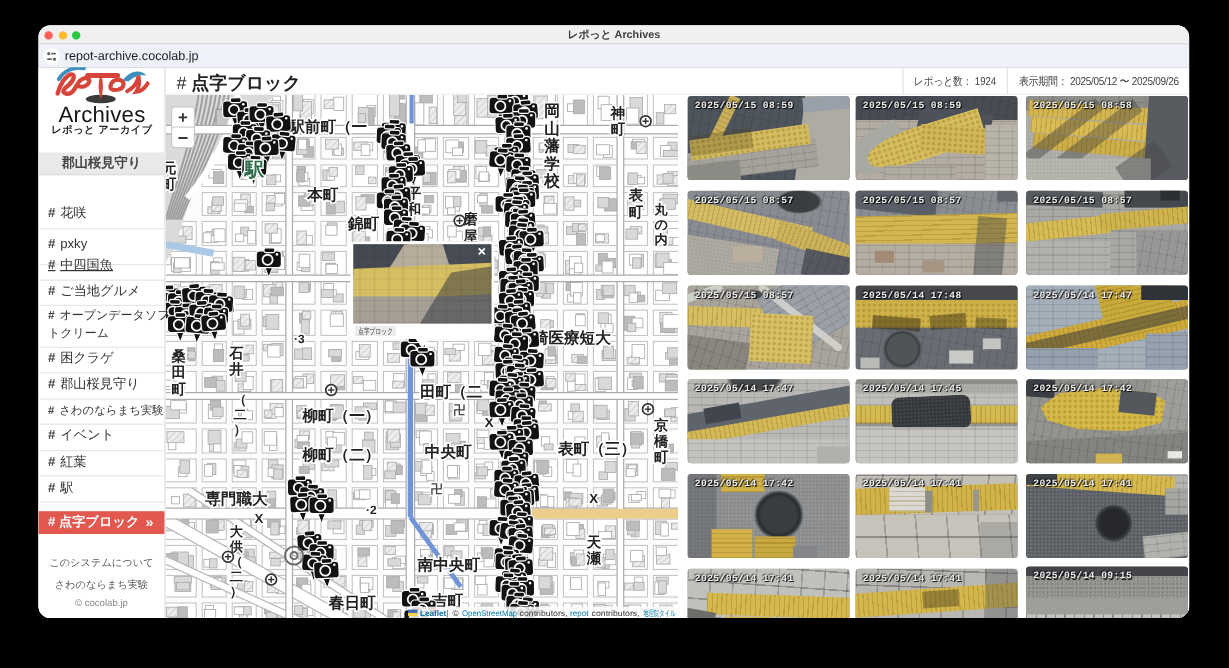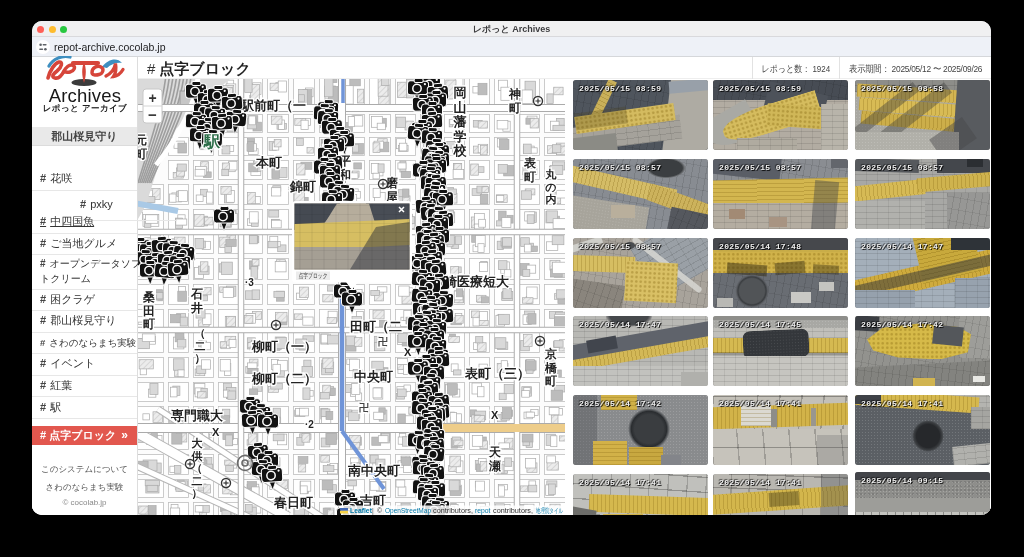--- a/index.html
+++ b/index.html
@@ -71,21 +71,21 @@
 <path d="M41,6 C43.4,12 43.4,19 41,27 C38.6,19 38.6,12 41,6 Z" fill="#d6453a"></path>
 <path d="M49,16.5 C49,12 54,9 58,11 C61.5,13 60,17.5 56,18.5 C52.5,19.5 49,19 49,16.5 Z" stroke="#d6453a" stroke-width="3.4" fill="none"></path>
 <path d="M63,20 C68,17.5 71.5,13 72.5,7.5 C73.5,13 73,17 70.5,20.5 C74.5,20 78,17 80,13.5" stroke="#d6453a" stroke-width="3.3" fill="none" stroke-linecap="round"></path>
 </svg>
    <div id="arch">Archives</div>
    <div id="arkana">レポっと アーカイブ</div>
    <div id="htag">郡山桜見守り</div>
         <div class="si" style="top:112.5px;height:21.5px;">
           <span><b>#</b>花咲</span>
         </div>
-        <div class="si" style="top:134px;height:30px;margin-left:40px;">
+        <div class="si" style="top:134px;height:30px;">
           <span><b>#</b>pxky</span>
         </div>
         <div class="si" style="top:155.5px;height:21.5px;text-decoration:underline;">
           <span><b>#</b>中四国魚</span>
         </div>
         <div class="si" style="top:177px;height:21.5px;">
           <span><b>#</b>ご当地グルメ</span>
         </div>
         <div class="si" style="top:198.5px;height:34.5px;font-size:10px;line-height:1.45;">
           <span><b>#</b>オープンデータソフ<br>トクリーム</span>

